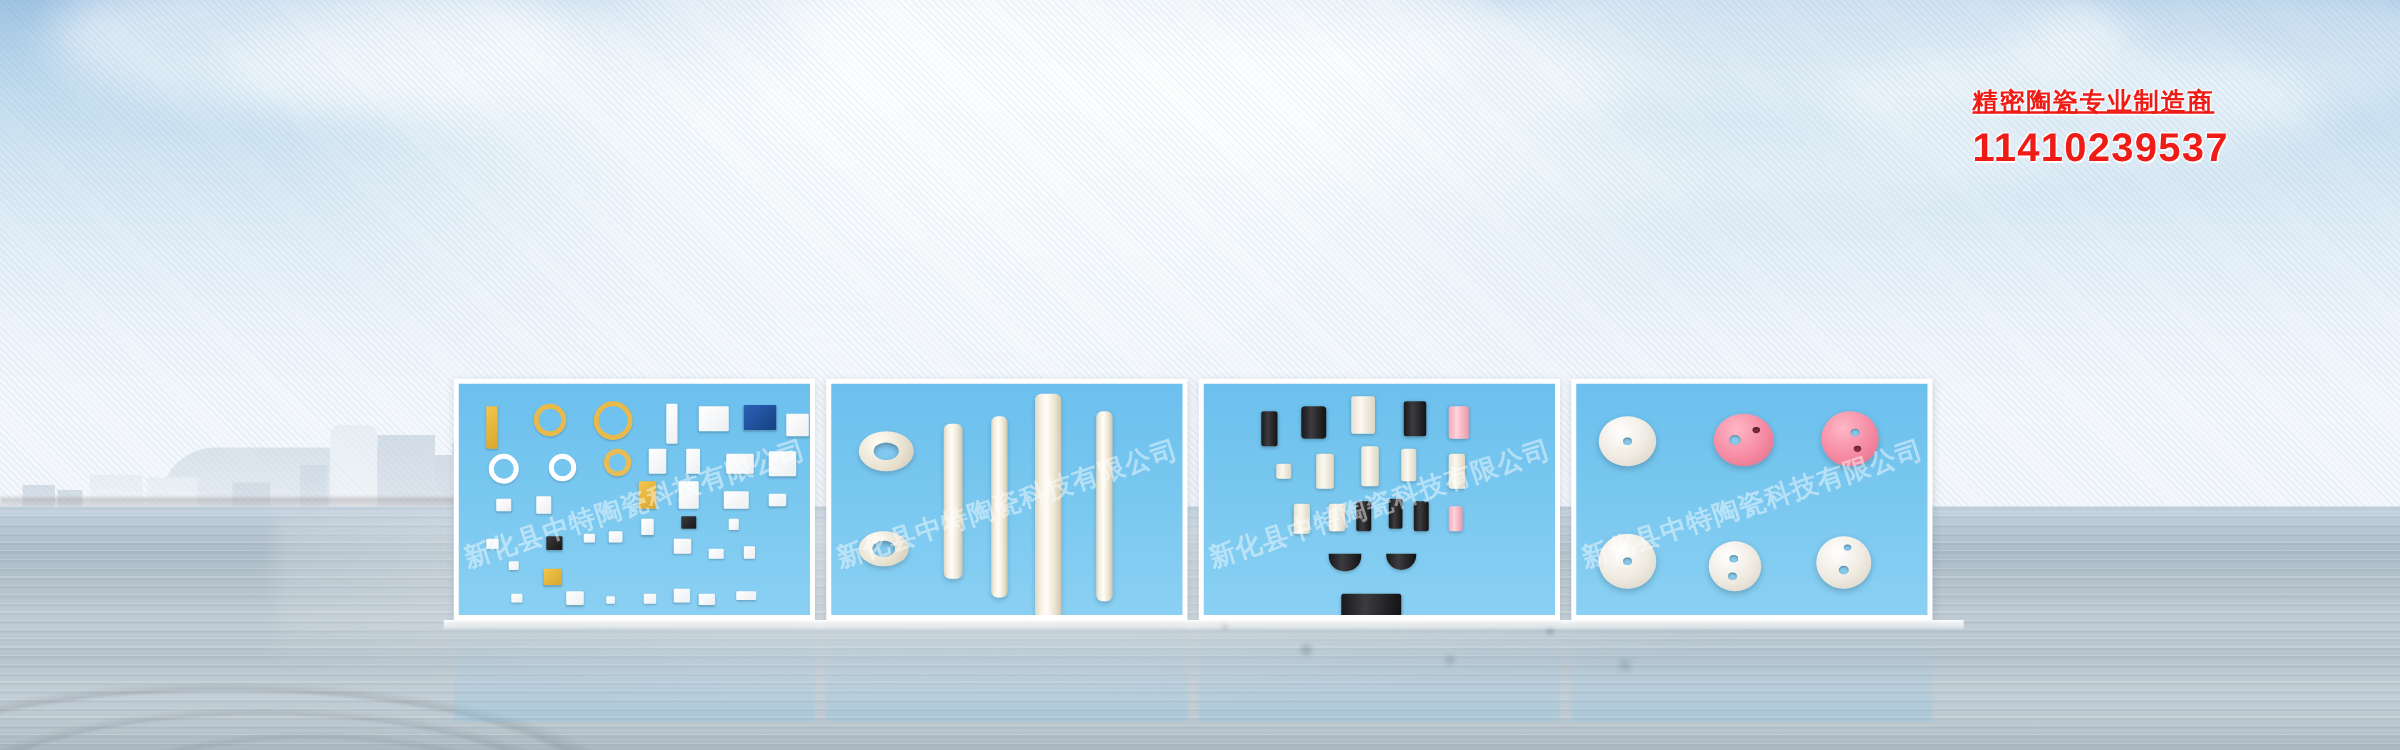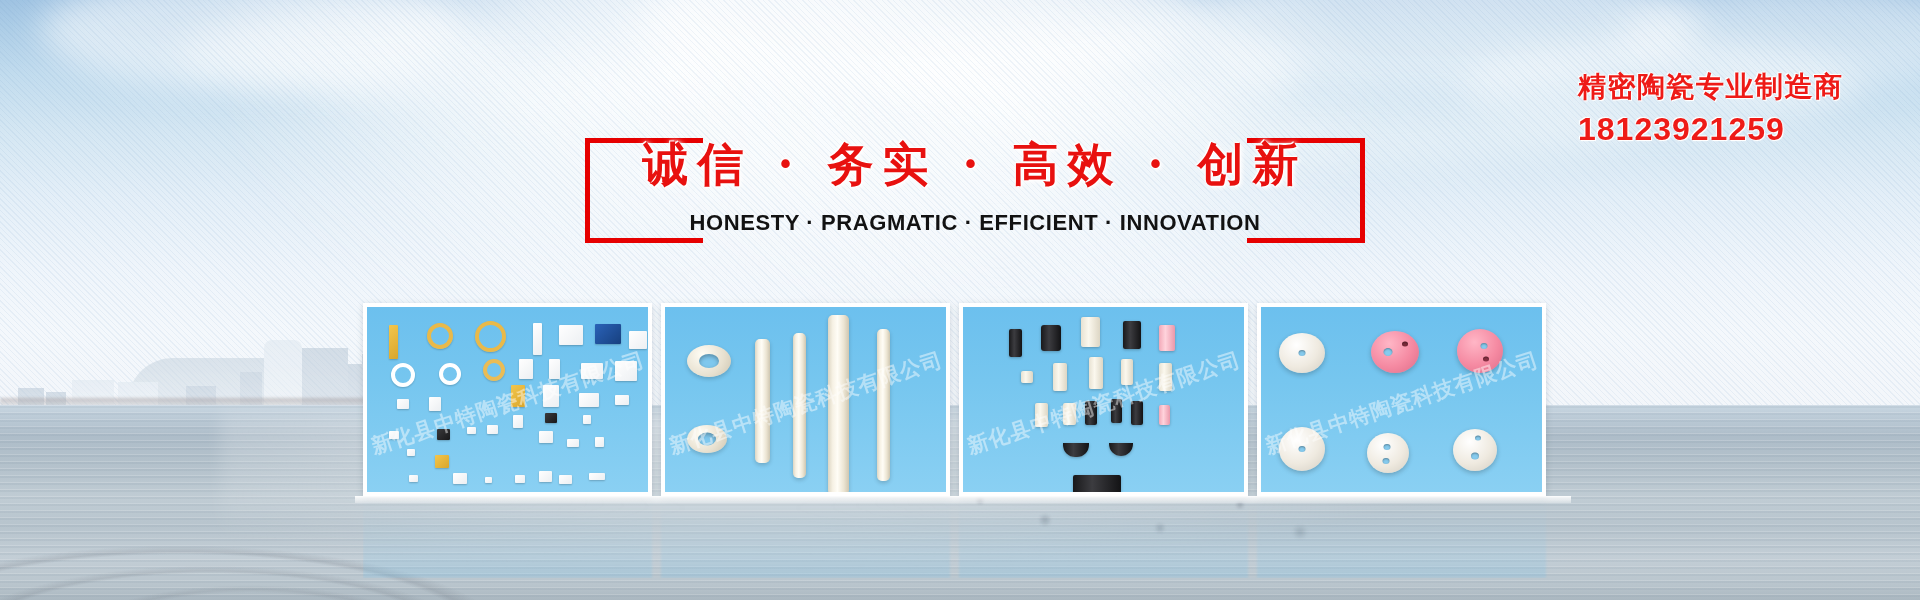--- a/index.html
+++ b/index.html
@@ -157,23 +157,24 @@
     color:#121212;
     white-space:nowrap;
   }
 
   
   .contact {
     position:absolute; left:1578px; top:68px; width:320px;
     color:#ee1b17;
   }
   .contact .mfr {
-    font-size:28px; font-weight:bold; letter-spacing:1.5px;
+    font-size:20px; font-weight:bold; letter-spacing:1.5px;
     text-shadow:0 0 3px #fff, 1px 1px 0 #fff, -1px -1px 0 #fff;
     white-space:nowrap;
+    text-decoration:underline;
   }
   .contact .hot {
     margin-top:19px;
     font-size:23px; font-weight:bold; letter-spacing:1px;
     text-shadow:0 0 3px #fff, 1px 1px 0 #fff, -1px -1px 0 #fff;
     white-space:nowrap;
   }
   .contact .tel {
     margin-top:5px;
     font-size:32px; font-weight:bold; letter-spacing:1px;
@@ -316,38 +317,24 @@
     <div class="bld lite" style="left:446px; width:22px;  height:20px;"></div>
   </div>
   <div class="shore"></div>
 
   <div class="ground"></div>
   <div class="ground-streaks"></div>
   <div class="ground-sheen"></div>
   <div class="tracks"></div>
   <div class="speckle"></div>
 
-  <div class="headline">
-    <div class="bracket left">
-      <i class="v"></i>
-        <i class="t"></i>
-        <i class="b"></i>
-    </div>
-    <div class="bracket right">
-      <i class="v"></i>
-        <i class="t"></i>
-        <i class="b"></i>
-    </div>
-    <div class="slogan-cn">诚信 · 务实 · 高效 · 创新</div>
-    <div class="slogan-en">HONESTY · PRAGMATIC · EFFICIENT · INNOVATION</div>
-  </div>
 
   <div class="contact">
     <div class="mfr">精密陶瓷专业制造商</div>
-    <div class="tel">18123921259</div>
+    <div class="tel">11410239537</div>
   </div>
 
   <div class="panels">
 
     <div class="panel">
       <div class="panel-inner">
         <div class="part chip gold" style="left:22px; top:18px; width:9px;  height:34px;"></div>
         <div class="part ringc" style="left:60px; top:16px; width:26px; height:26px; border-color:#e9b949;"></div>
         <div class="part ringc" style="left:108px;top:14px; width:31px; height:31px; border-color:#e9b949;"></div>
         <div class="part chip" style="left:166px;top:16px; width:9px;  height:32px;"></div>

